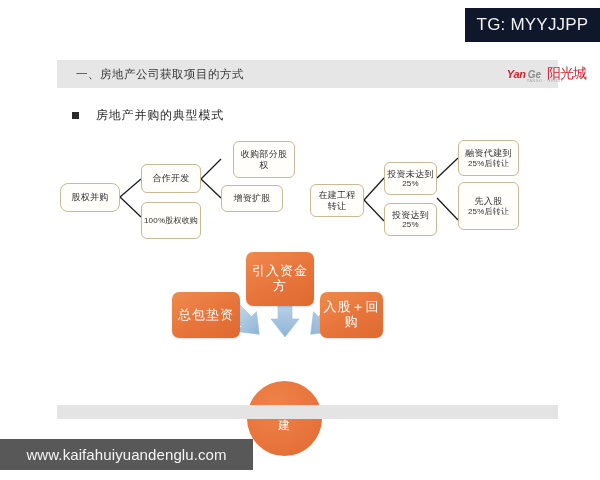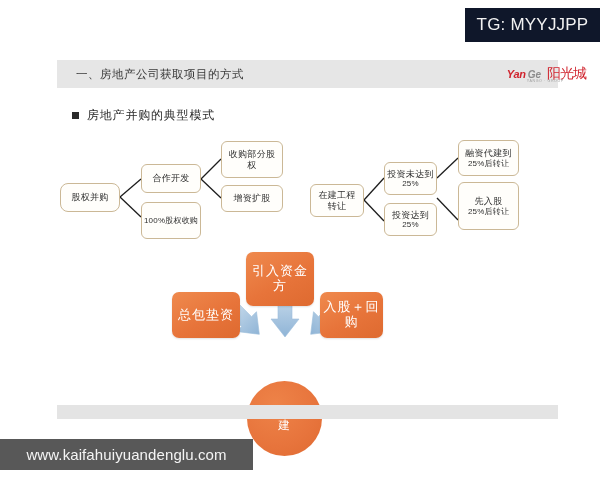--- a/index.html
+++ b/index.html
@@ -50,21 +50,21 @@
     font-family:"DejaVu Sans",sans-serif;
   }
   .logo .sub{
     position:absolute;left:20px;top:18px;font-size:3.6px;color:#a0a0a0;
     letter-spacing:.6px;white-space:nowrap;
   }
 
   .subtitle{
     position:absolute;left:72px;top:62px;
     font-size:12px;color:#2b2b2b;letter-spacing:.8px;
-    display:flex;align-items:center;gap:8px;
+    display:flex;align-items:center;gap:17px;
   }
   .sq{display:inline-block;width:7px;height:7px;background:#2b2b2b;}
 
   .footer-bar{
     position:absolute;left:57px;top:360px;width:501px;height:14px;
     background:#e4e4e4;
   }
 
   
   .fc-box{
@@ -145,21 +145,21 @@
     </div>
 
     <div class="fc-box" style="left:141px;top:119px;width:60px;height:29px;">
       <span class="l1">合作开发</span>
     </div>
 
     <div class="fc-box" style="left:141px;top:157px;width:60px;height:37px;">
       <span class="l2">100%股权收购</span>
     </div>
 
-    <div class="fc-box" style="left:221px;top:96px;width:62px;height:37px;">
+    <div class="fc-box" style="left:233px;top:96px;width:62px;height:37px;">
       <span class="l1">收购部分股</span>
       <span class="l1">权</span>
     </div>
 
     <div class="fc-box" style="left:221px;top:140px;width:62px;height:27px;">
       <span class="l1">增资扩股</span>
     </div>
 
     <div class="fc-box" style="left:310px;top:139px;width:54px;height:33px;">
       <span class="l1">在建工程</span>

